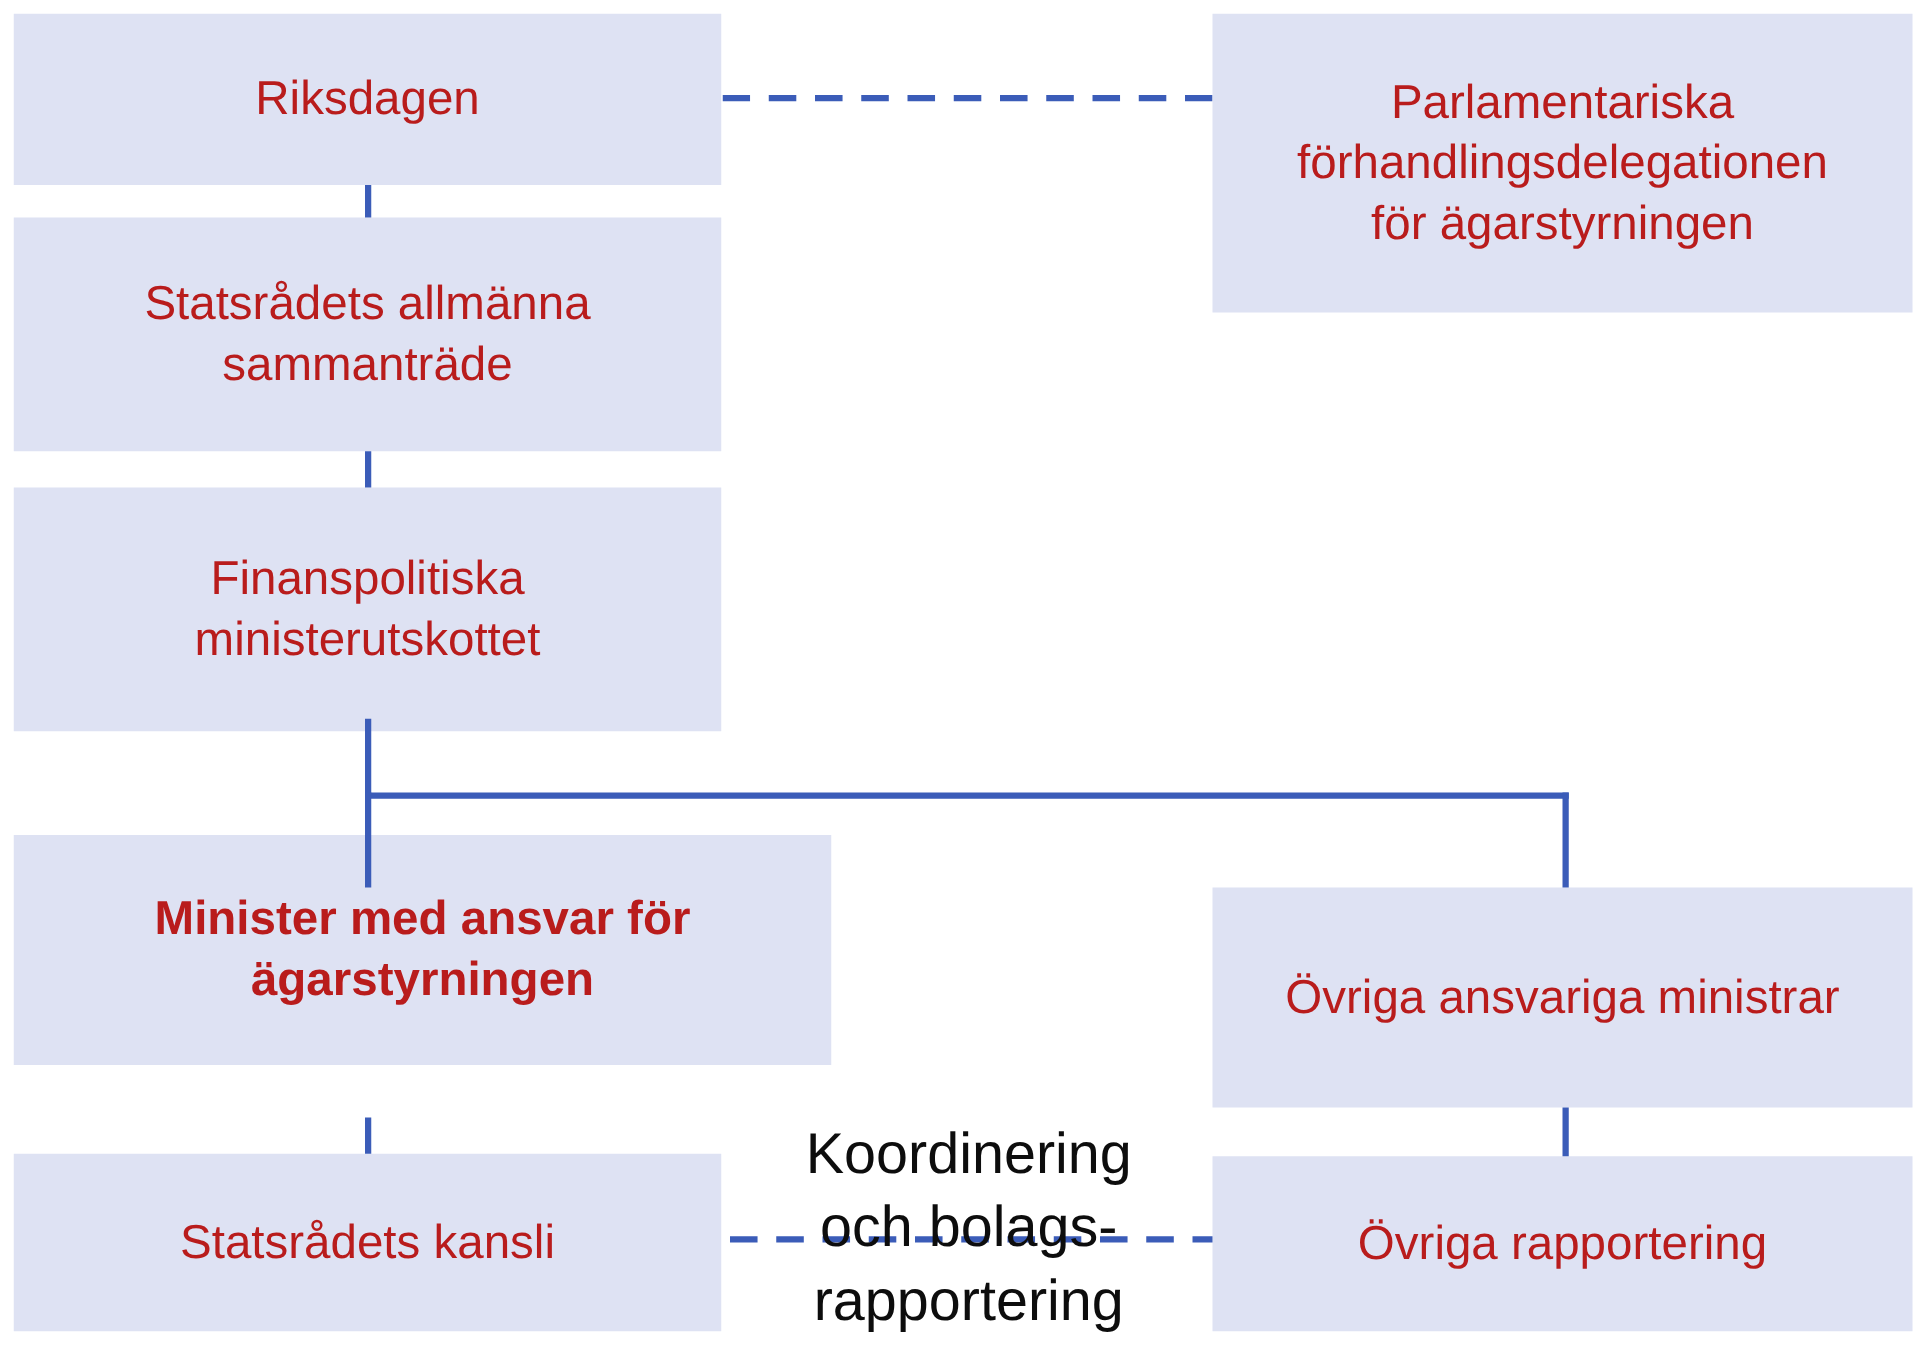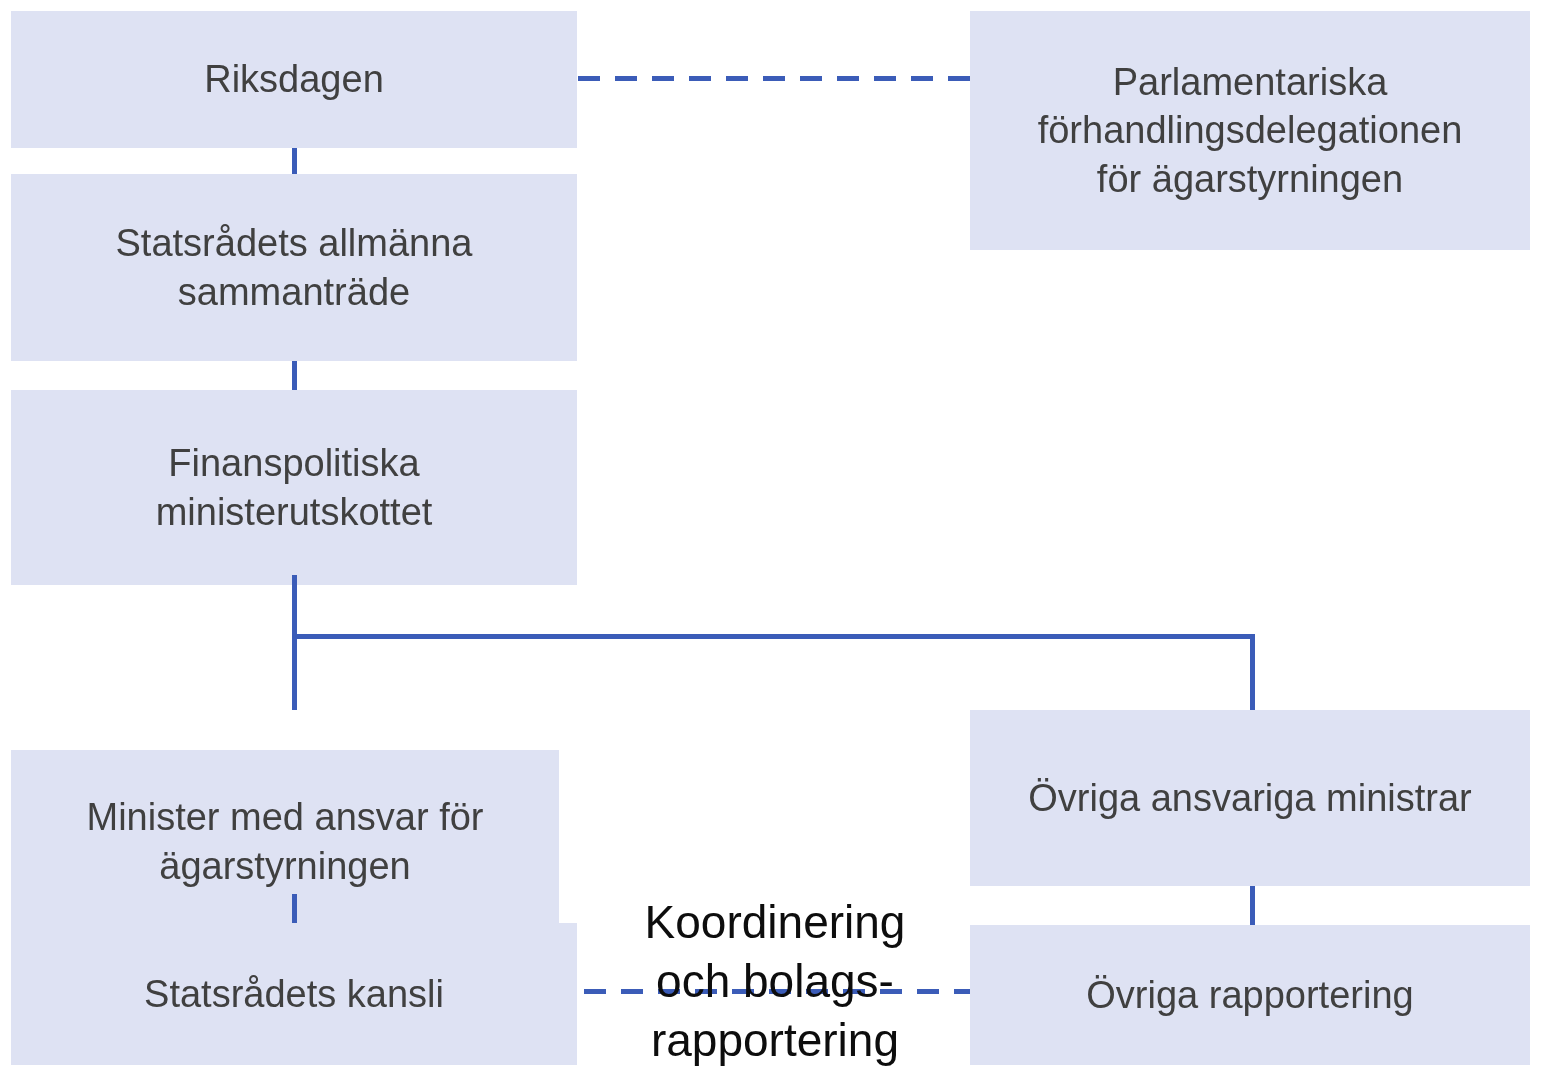--- a/index.html
+++ b/index.html
@@ -17,21 +17,21 @@
     background: #ffffff;
     overflow: hidden;
   }
   .node {
     position: absolute;
     background: #dee2f3;
     display: flex;
     align-items: center;
     justify-content: center;
     text-align: center;
-    color: #404040;
+    color: #b91c1c;
     font-size: 38px;
     line-height: 1.28;
     font-weight: 400;
     box-sizing: border-box;
     padding: 4px 26px;
     white-space: pre-line;
   }
   
   .conn-v {
     position: absolute;
@@ -70,21 +70,21 @@
   <div class="node" style="left:11px; top:174px; width:566px; height:187px;">Statsrådets allmänna
 sammanträde</div>
 
   <div class="node" style="left:970px; top:11px; width:560px; height:239px;">Parlamentariska
 förhandlingsdelegationen
 för ägarstyrningen</div>
 
   <div class="node" style="left:11px; top:390px; width:566px; height:195px;">Finanspolitiska
 ministerutskottet</div>
 
-  <div class="node" style="left:11px; top:750px; width:548px; height:184px;">Minister med ansvar för
+  <div class="node" style="left:11px; top:668px; width:654px; height:184px;font-weight:bold;">Minister med ansvar för
 ägarstyrningen</div>
 
   <div class="node" style="left:970px; top:710px; width:560px; height:176px;">Övriga ansvariga ministrar</div>
 
   <div class="node" style="left:11px; top:923px; width:566px; height:142px;">Statsrådets kansli</div>
 
   <div class="node" style="left:970px; top:925px; width:560px; height:140px;">Övriga rapportering</div>
 
   <div class="conn-dash-h" style="left:578px; top:76px; width:392px;"></div>
 

